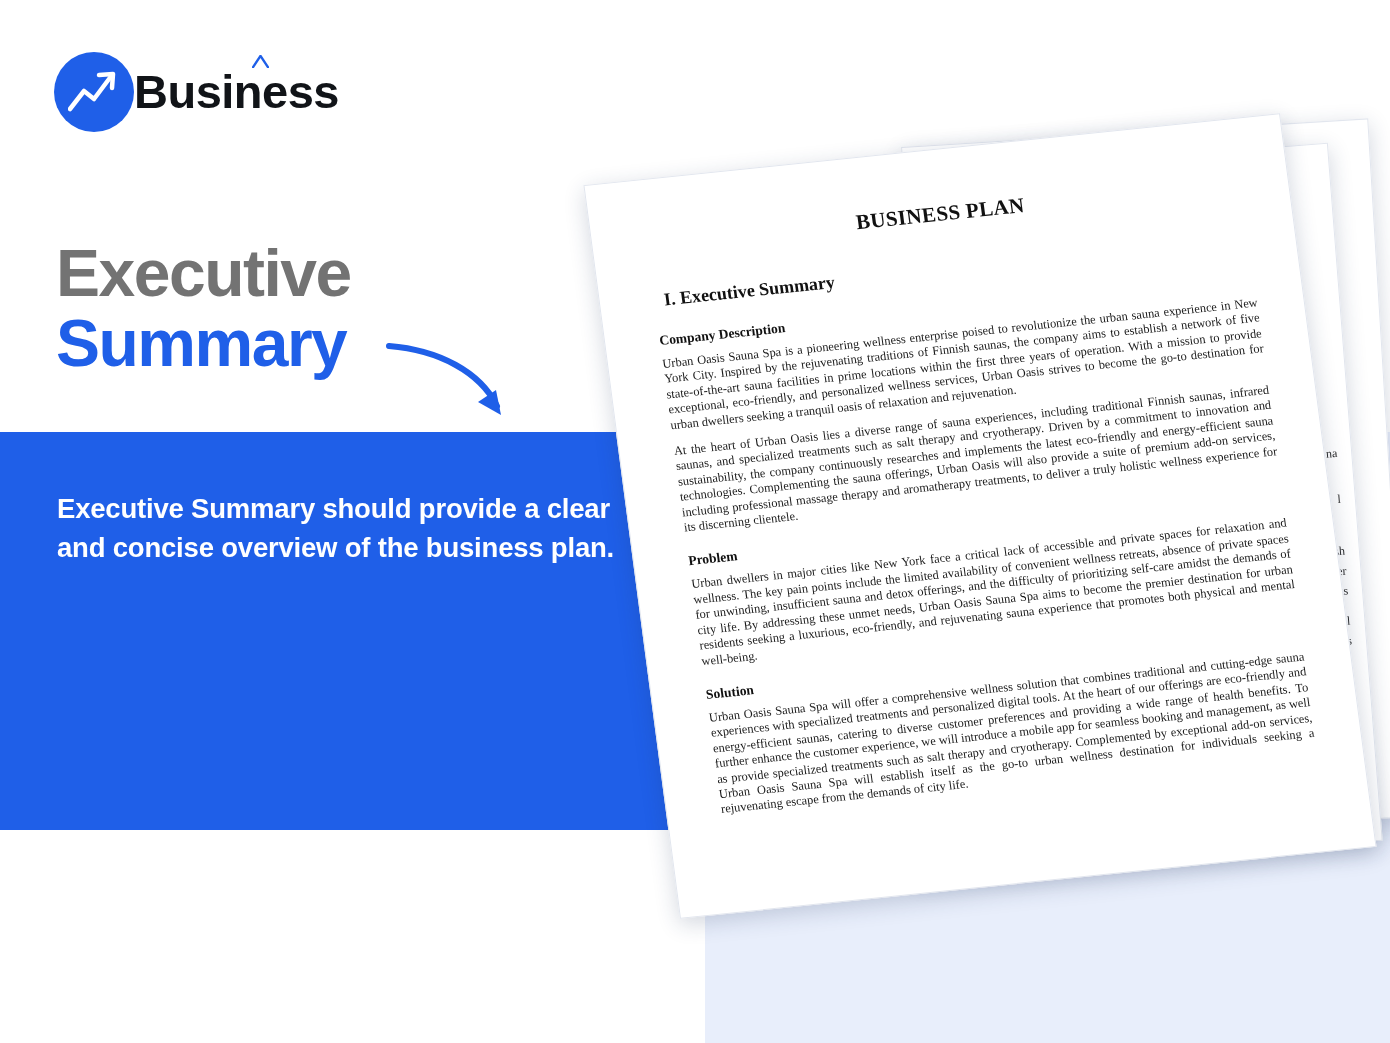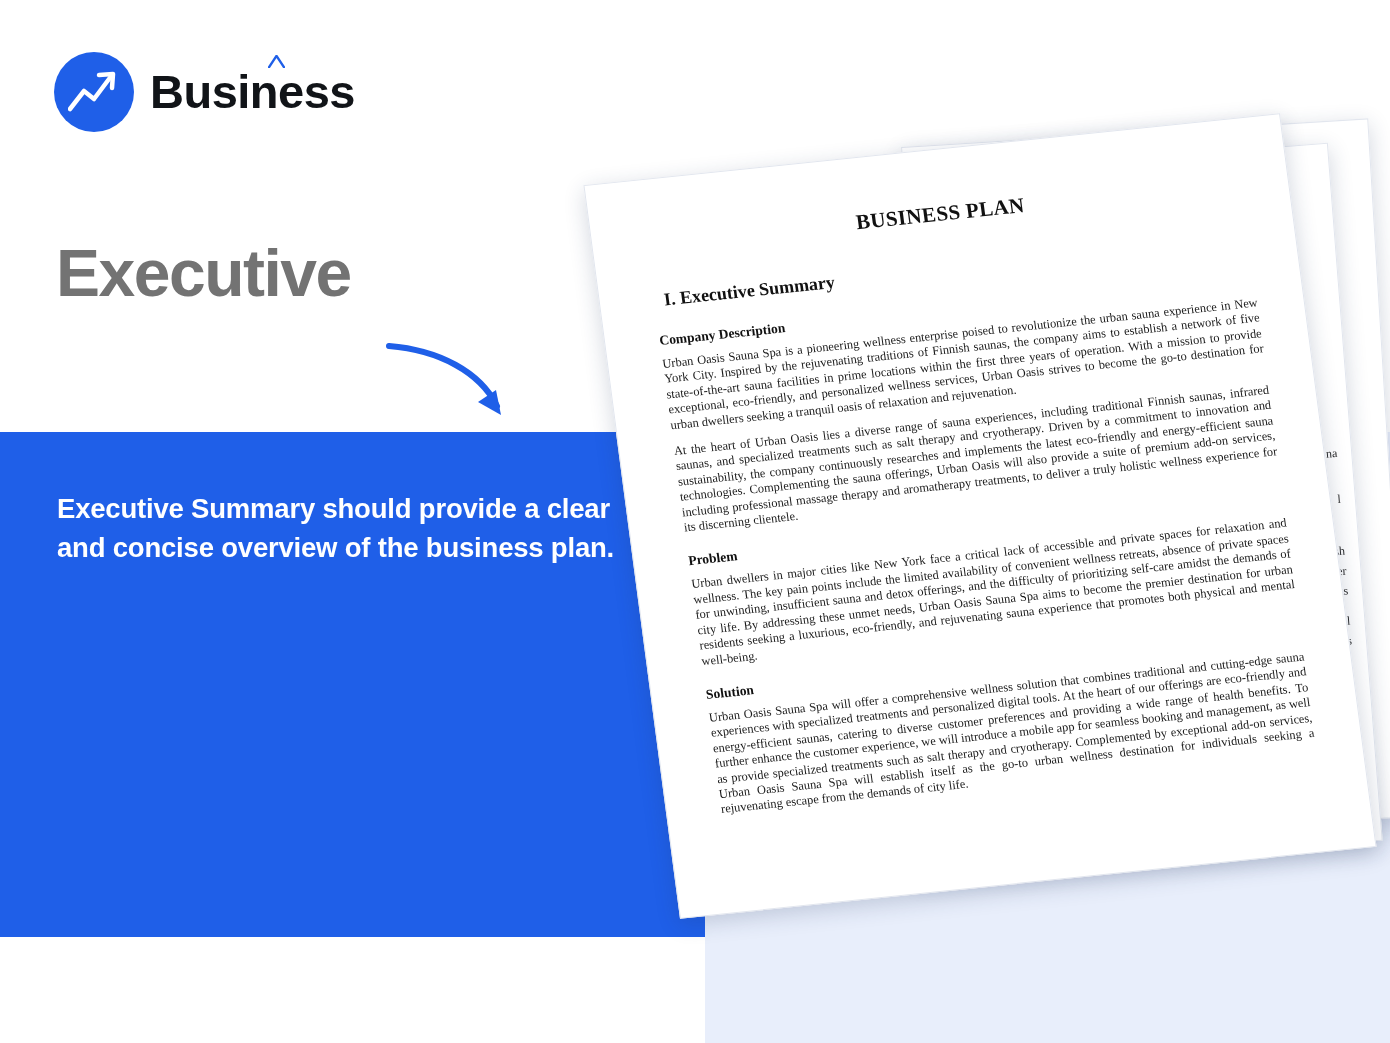--- a/index.html
+++ b/index.html
@@ -20,38 +20,38 @@
   }
   .white-col-right {
     position: absolute; left: 705px; top: 0; width: 685px; height: 1043px; background: #e8eefb;
   }
   .white-panel-2 {
     position: absolute; left: 0; top: 0; width: 705px; height: 432px; background: #fff;
   }
 
   
   .blue-block {
-    position: absolute; left: 0; top: 432px; width: 705px; height: 505px;
+    position: absolute; left: 0; top: 432px; width: 705px; height: 398px;
     background: #1f5fe8;
   }
   .blue-text {
     position: absolute; left: 57px; top: 57px; width: 600px;
     color: #ffffff; font-weight: bold; font-size: 27.5px; line-height: 39px;
     letter-spacing: -0.2px;
   }
   .blue-text p + p { margin-top: 37px; }
 
   
   .logo-wrap { position: absolute; left: 54px; top: 52px; display: flex; align-items: center; }
   .logo-mark {
     width: 80px; height: 80px; border-radius: 50%; background: #1f5fe8;
     position: relative; flex: 0 0 auto;
   }
   .logo-mark svg { position: absolute; left: 14px; top: 17px; }
-  .logo-text { margin-left: 16px; }
+  .logo-text { }
   .logo-line1 {
     font-size: 47px; font-weight: bold; color: #111418; letter-spacing: -0.5px; line-height: 48px;
     position: relative;
   }
   .logo-hat {
     position: absolute; left: 118px; top: -13px; width: 17px; height: 13px;
   }
   .logo-line2 {
     font-size: 39px; font-weight: bold; color: #111418; letter-spacing: 7px; line-height: 46px;
   }
@@ -136,20 +136,21 @@
         <span>Business</span>
         <svg class="logo-hat" viewBox="0 0 18 14">
           <path d="M1 13 L9 1 L17 13" stroke="#1f5fe8" stroke-width="2.6" fill="none" stroke-linecap="round" stroke-linejoin="round"></path>
         </svg>
       </div>
     </div>
   </div>
 
   <div class="headline">
     <span class="l1">Executive</span>
+    <span class="l2">Summary</span>
   </div>
 
   <svg class="arrow" width="135" height="90" viewBox="0 0 135 90">
     <path d="M4 6 C54 10, 95 32, 112 66" stroke="#1f5fe8" stroke-width="6" fill="none" stroke-linecap="round"></path>
     <path d="M93 62 L116 75 L111 50" fill="#1f5fe8"></path>
   </svg>
 
   <div class="blue-block">
     <div class="blue-text">
       <p>Executive Summary should provide a clear and concise overview of the business plan.</p>

